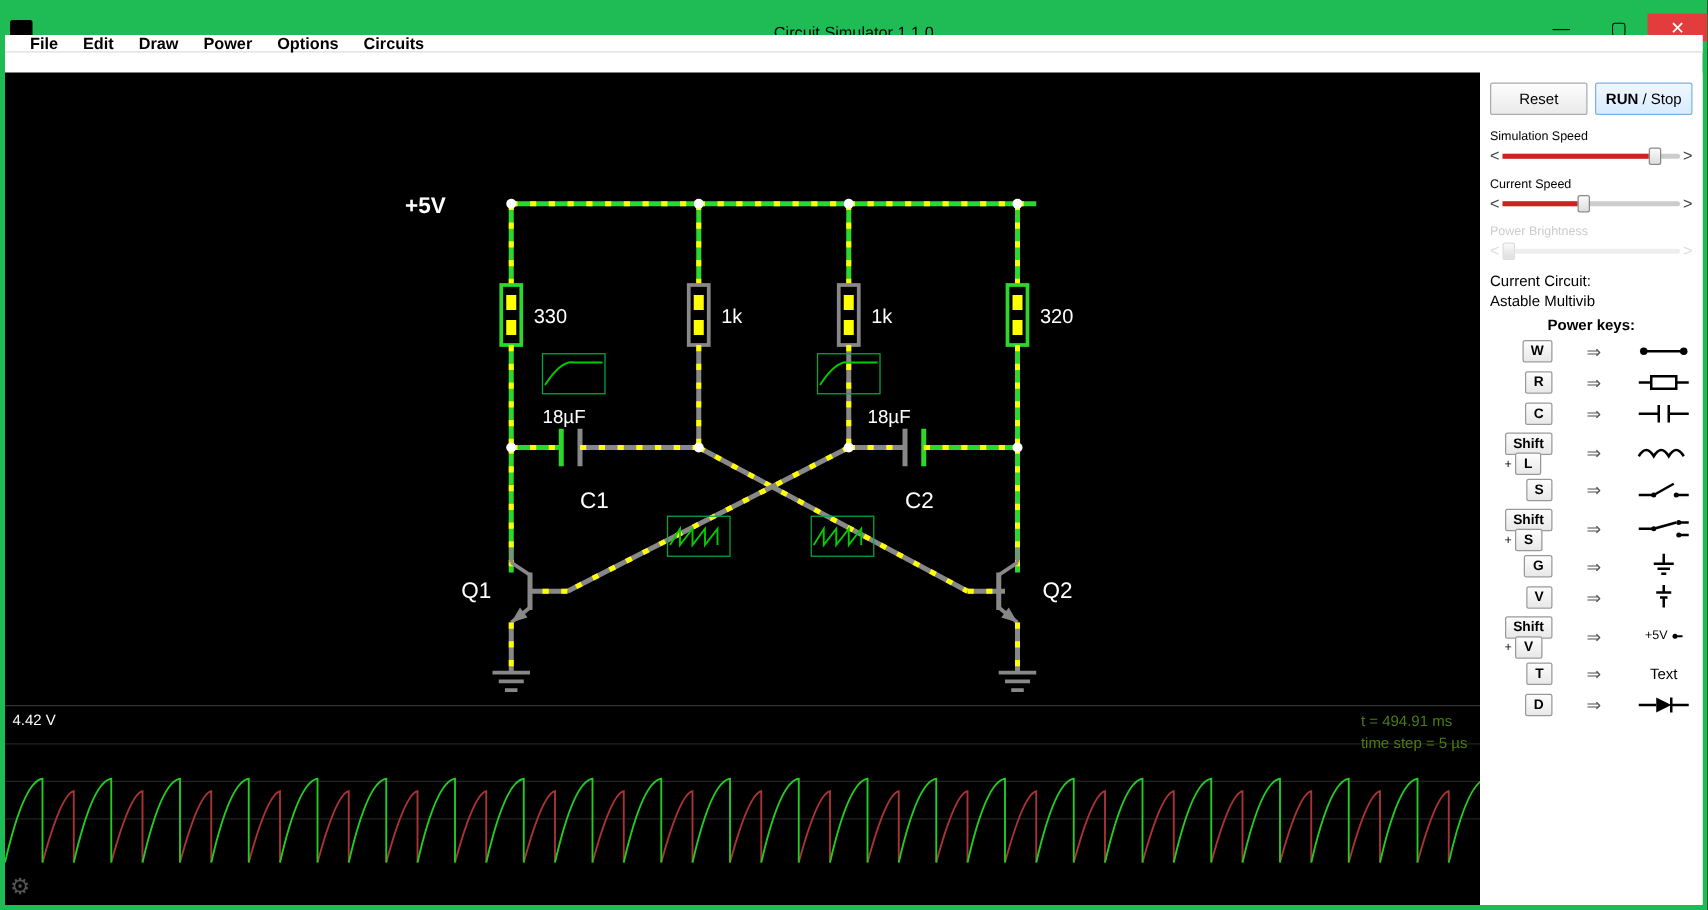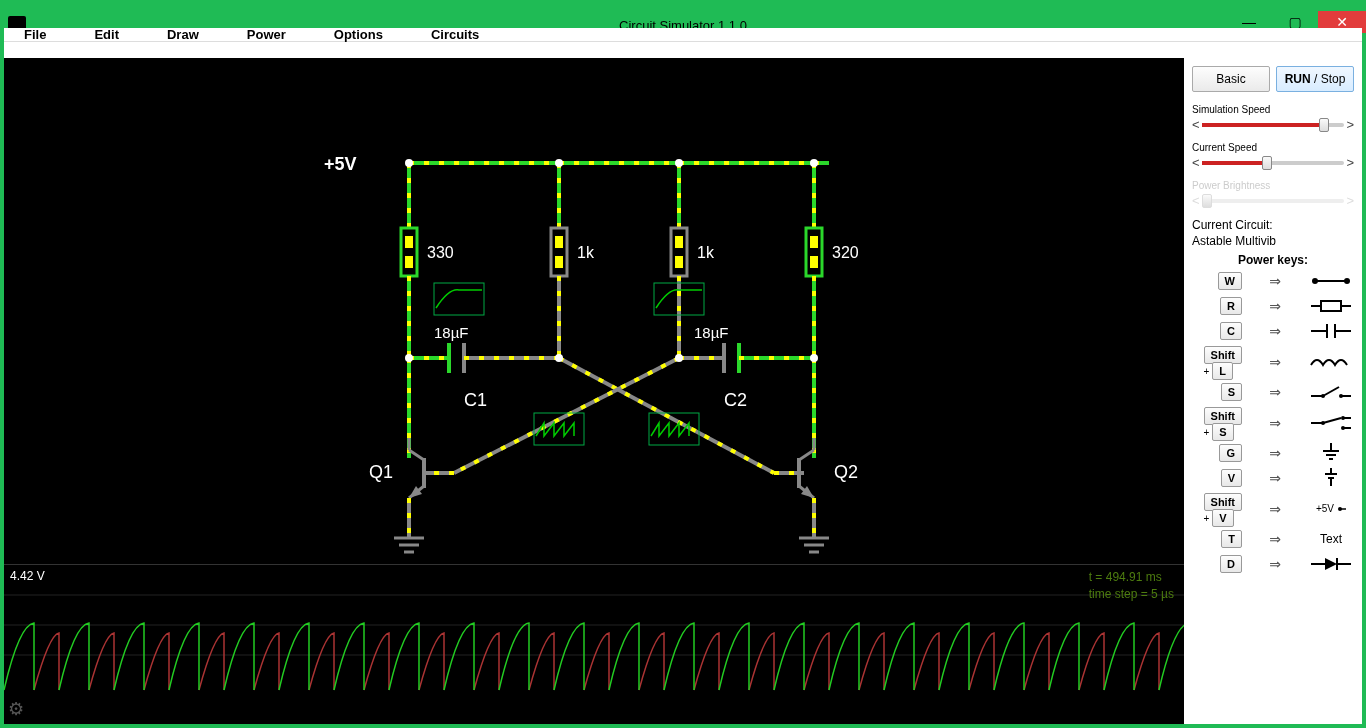--- a/index.html
+++ b/index.html
@@ -7,21 +7,21 @@
 
 .titlebar { height: 28px; background: #1fbb55; display: flex; align-items: center; position: relative; margin-top: 11px; }
 .titlebar-icon { width: 18px; height: 18px; background: #000; margin-left: 8px; border-radius: 2px; }
 .titlebar-title { position: absolute; left: 50%; transform: translateX(-50%); font-size: 13px; color: #000; }
 .win-controls { position: absolute; right: 0; top: 0; display: flex; height: 28px; }
 .win-btn { width: 46px; height: 22px; display: flex; align-items: center; justify-content: center; font-size: 14px; background: #1fbb55; border: none; }
 .win-close { background: #e23c3c; color: #fff; width: 48px; }
 
 .app-frame { position: absolute; top: 28px; left: 4px; right: 4px; bottom: 4px; background: #fff; }
 
-.menubar { height: 14px; background: #fff; display: flex; align-items: center; padding: 0 10px; gap: 28px; border-bottom: 1px solid #ddd; }
+.menubar { height: 14px; background: #fff; display: flex; align-items: center; padding: 0 10px; gap: 0; border-bottom: 1px solid #ddd; }
 .menubar-item { font-size: 13px; font-weight: bold; padding: 4px 10px; cursor: pointer; }
 
 .workspace { position: absolute; top: 30px; left: 0; right: 0; bottom: 0; display: flex; }
 
 .canvas-area { flex: 1; background: #000; position: relative; overflow: hidden; }
 .scope-area { position: absolute; bottom: 0; left: 0; right: 0; height: 160px; border-top: 1px solid #333; }
 .scope-label { position: absolute; top: 4px; left: 6px; color: #fff; font-size: 12px; }
 .scope-info { position: absolute; top: 4px; right: 10px; color: #4d7c0f; font-size: 12px; text-align: left; line-height: 1.4; }
 .gear-icon { position: absolute; bottom: 4px; left: 4px; color: #555; font-size: 18px; }
 
@@ -226,21 +226,21 @@
         <div class="scope-info">
           <div>t = 494.91 ms</div>
           <div>time step = 5 µs</div>
         </div>
         <div class="gear-icon">⚙</div>
       </div>
     </div>
 
     <div class="sidebar">
       <div class="sidebar-buttons">
-        <button class="sb-btn">Basic</button>
+        <button class="sb-btn">Reset</button>
         <button class="sb-btn accent"><b>RUN</b><span> / Stop</span></button>
       </div>
 
       <div id="sliders">
           <div class="slider-group">
       <div class="slider-label">Simulation Speed</div>
       <div class="slider-row">
         <span class="arrow">&lt;</span>
         <div class="slider-track">
           <div class="slider-fill" style="width:82%"></div>

